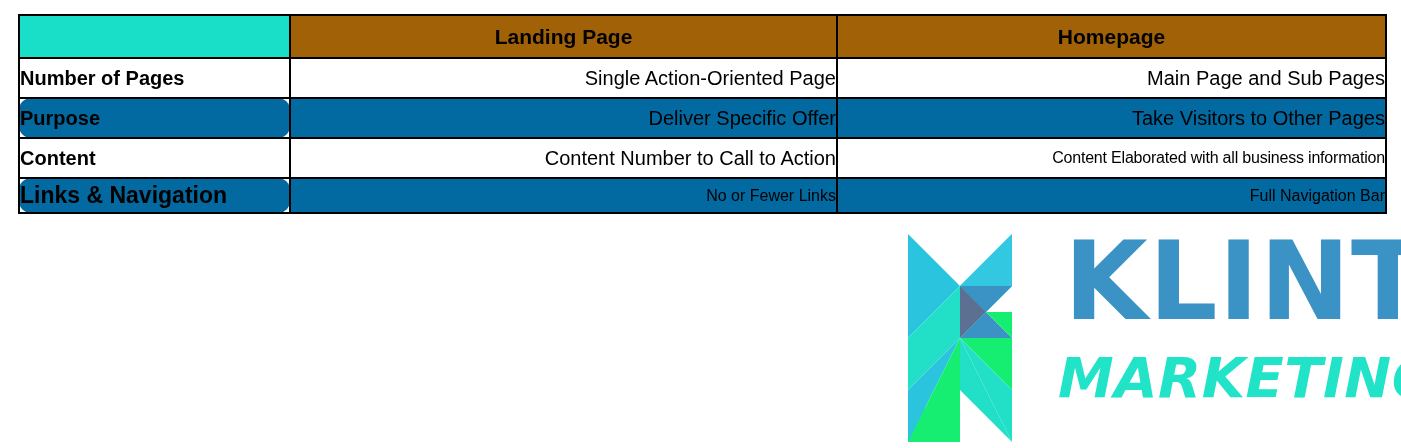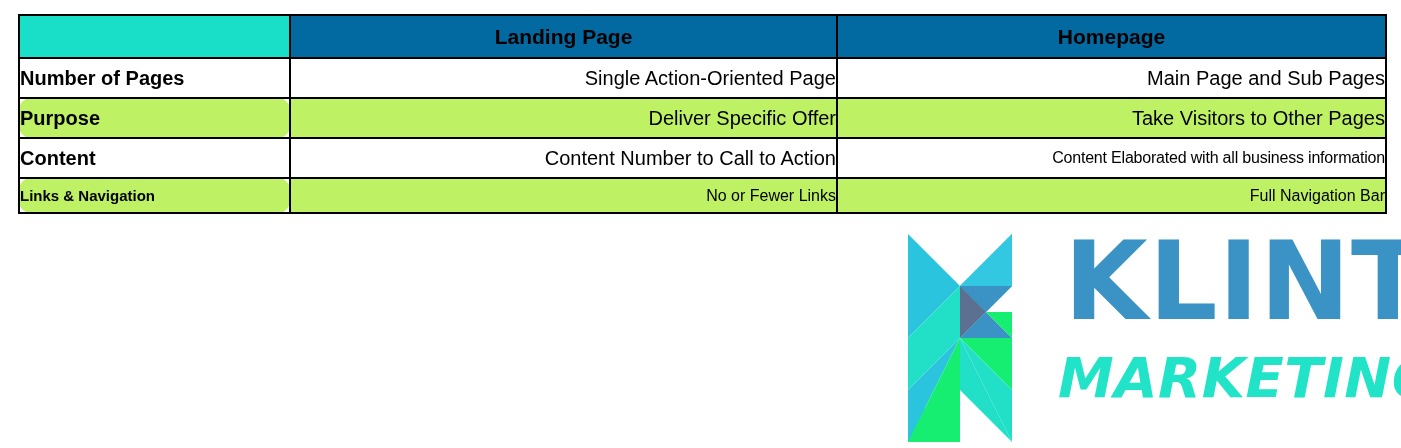--- a/index.html
+++ b/index.html
@@ -30,21 +30,21 @@
     padding: 0;
     vertical-align: middle;
     color: #000000;
   }
   .col-label  { width: 271px; }
   .col-a      { width: 547px; }
   .col-b      { width: 549px; }
 
   
   .hdr-row td {
-    background: #0369a1;
+    background: #a16207;
     height: 41px;
     text-align: center;
     font-weight: bold;
     font-size: 21px;
   }
   .hdr-row td.hdr-blank { background: #19DEC8; }
 
   
   .body-row td {
     height: 38px;
@@ -55,25 +55,25 @@
     padding-left: 9px;
     font-weight: bold;
     font-size: 20px;
     border-radius: 12px;
   }
   .body-row td.cell-val {
     text-align: right;
   }
 
   .row-white td { background: #FFFFFF; }
-  .row-tint  td { background: #bef264; }
+  .row-tint  td { background: #0369a1; }
 
   
   .body-row.row-small td { height: 33px; }
-  .body-row.row-small td.cell-label { font-size: 15px; }
+  .body-row.row-small td.cell-label { font-size: 23px; }
   .body-row.row-small td.cell-val   { font-size: 16px; margin-left: 32px; }
 
   
   .cell-val.tight { font-size: 16px; letter-spacing: -0.2px; }
 
   
   #logo {
     position: absolute;
     left: 900px;
     top: 232px;

